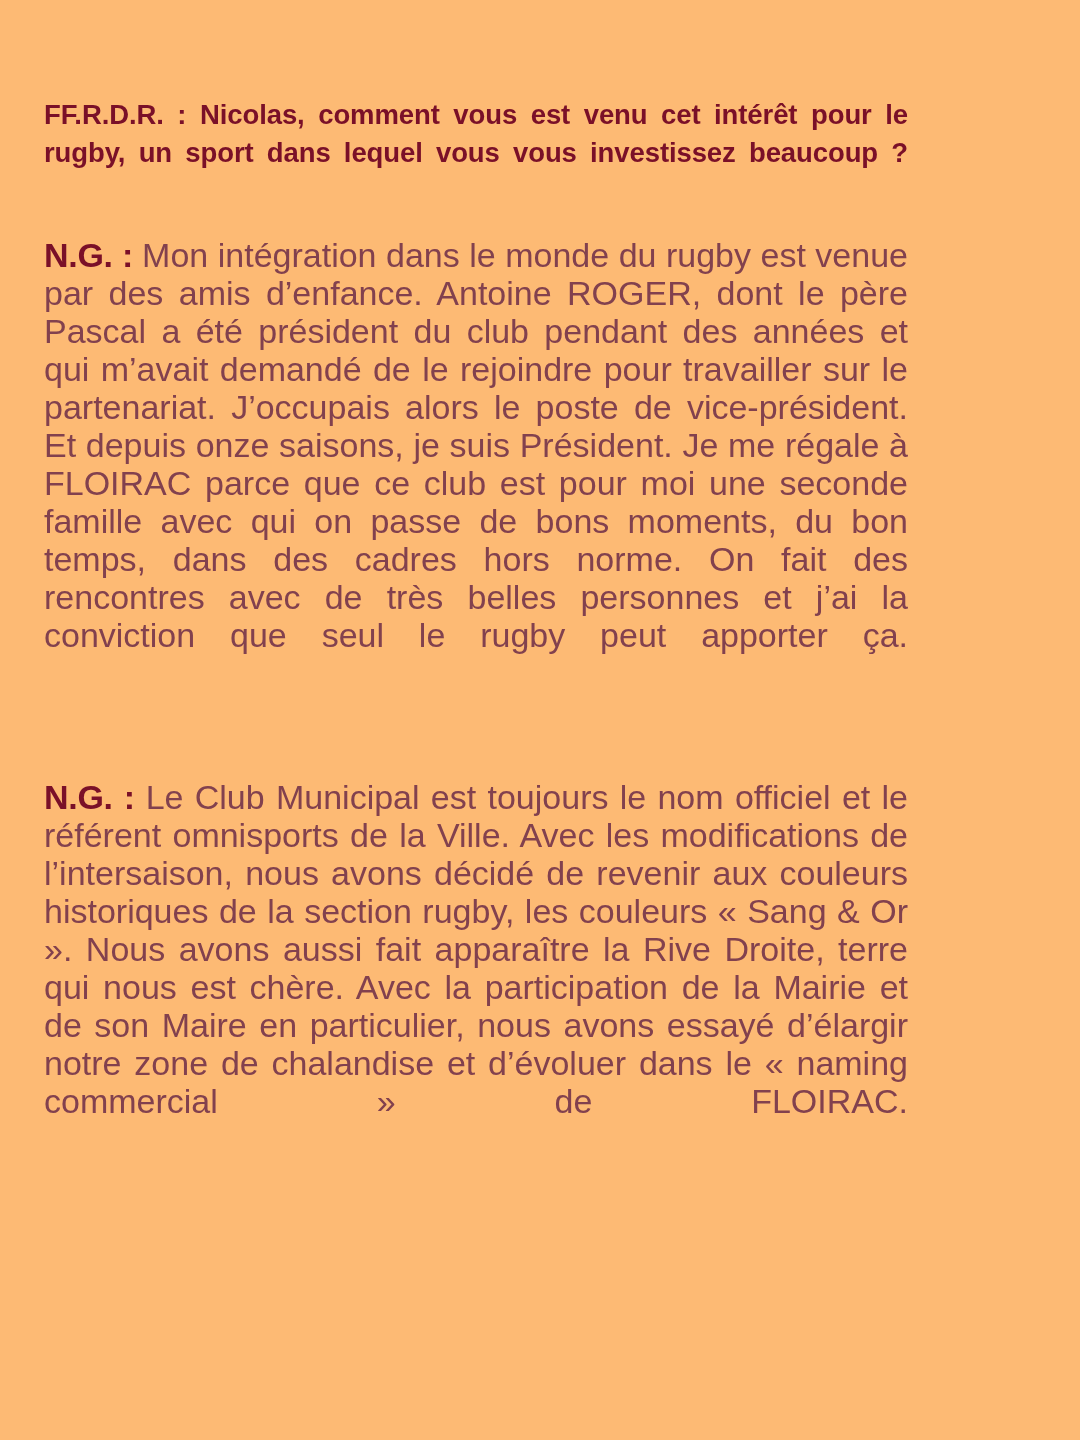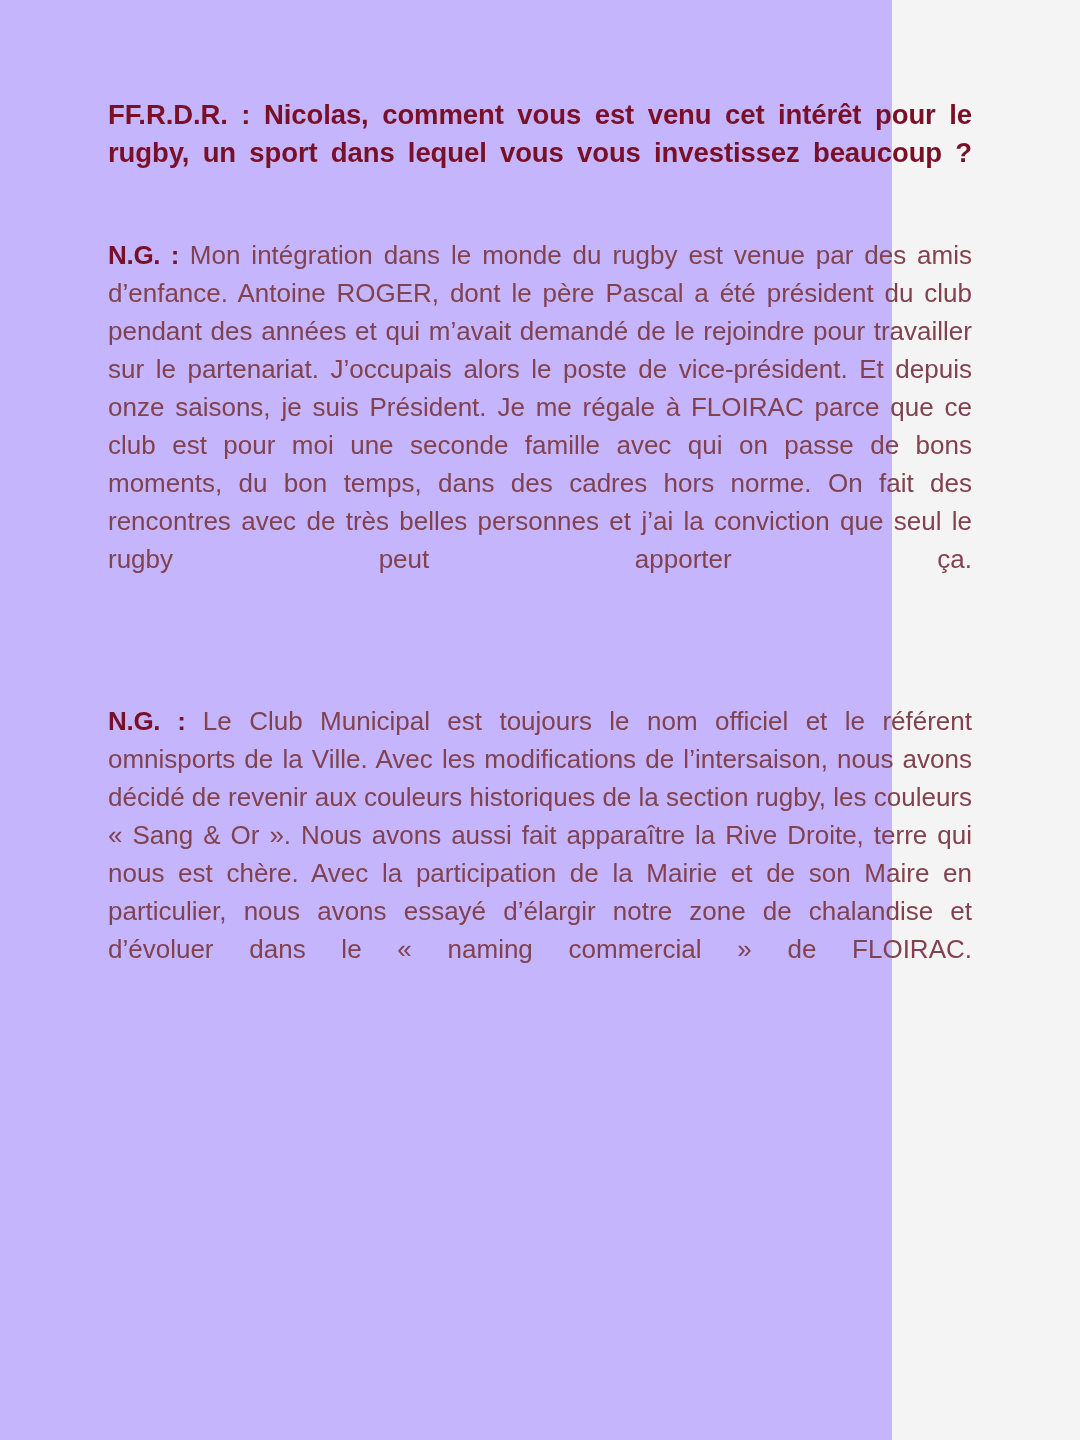--- a/index.html
+++ b/index.html
@@ -10,24 +10,24 @@
   body {
     width: 1080px;
     height: 1440px;
     background: #f4f4f5;
     font-family: "Liberation Sans", sans-serif;
     overflow: hidden;
   }
 
   .page {
     box-sizing: border-box;
-    width: 892px;
+    width: 1080px;
     height: 1440px;
-    background: #c4b5fd;
-    padding: 96px 108px 0 108px;
+    background: #fdba74;
+    padding: 96px 108px 0 44px;
   }
 
   .content {
     width: 864px;
   }
 
   
   .qa-question {
     color: #7a1028;
     font-family: "Liberation Sans", sans-serif;
@@ -45,21 +45,21 @@
     display: inline-block;
     width: 100%;
     height: 0;
   }
 
   
   .qa-answer {
     color: #82414e;
     font-family: "Liberation Sans", sans-serif;
     font-weight: 400;
-    font-size: 26px;
+    font-size: 34px;
     line-height: 38px;
     text-align: justify;
     text-justify: inter-word;
     margin: 0;
     -webkit-font-smoothing: antialiased;
   }
   .qa-answer::after {
     content: "";
     display: inline-block;
     width: 100%;

